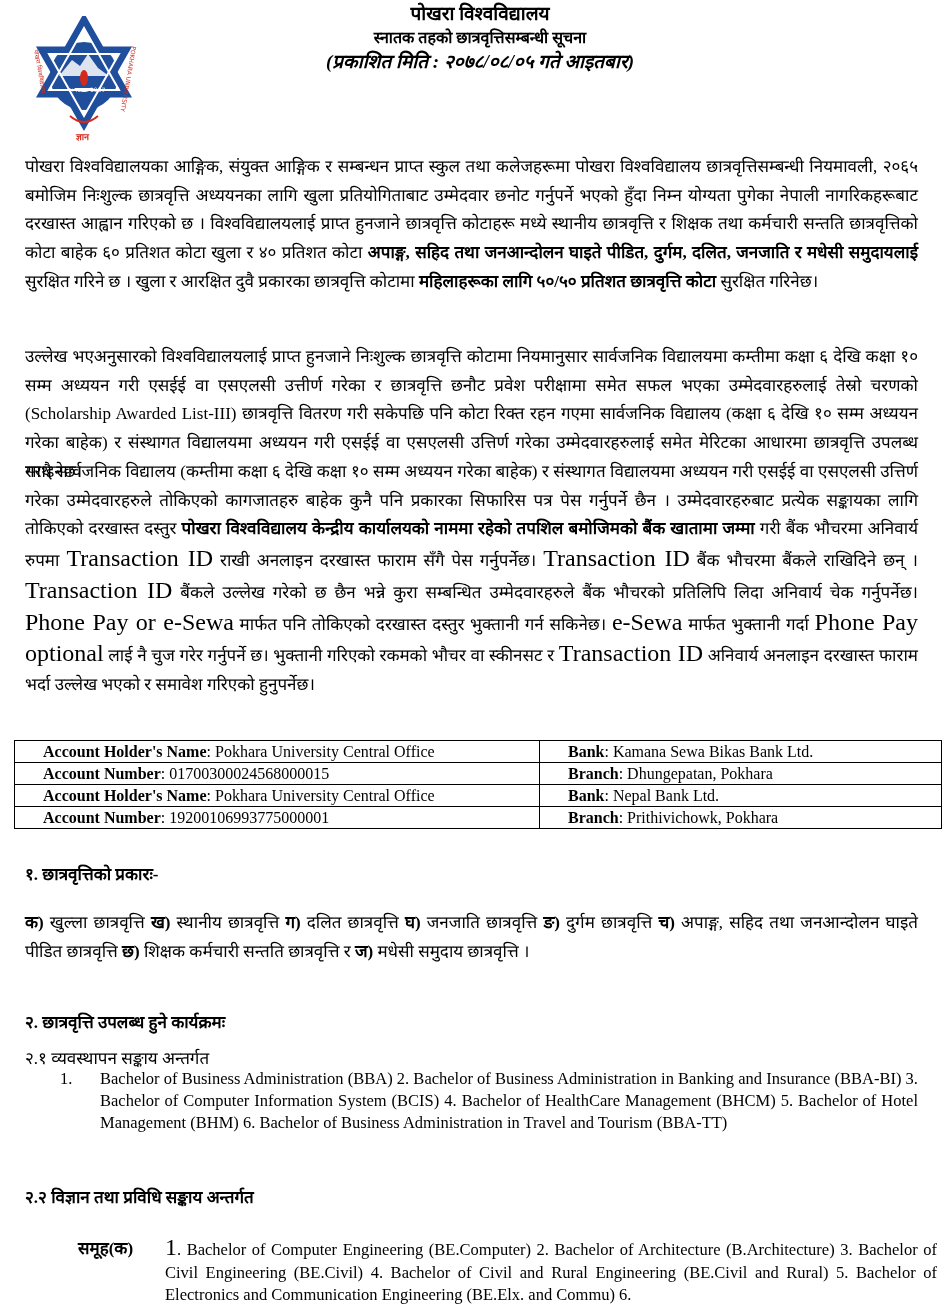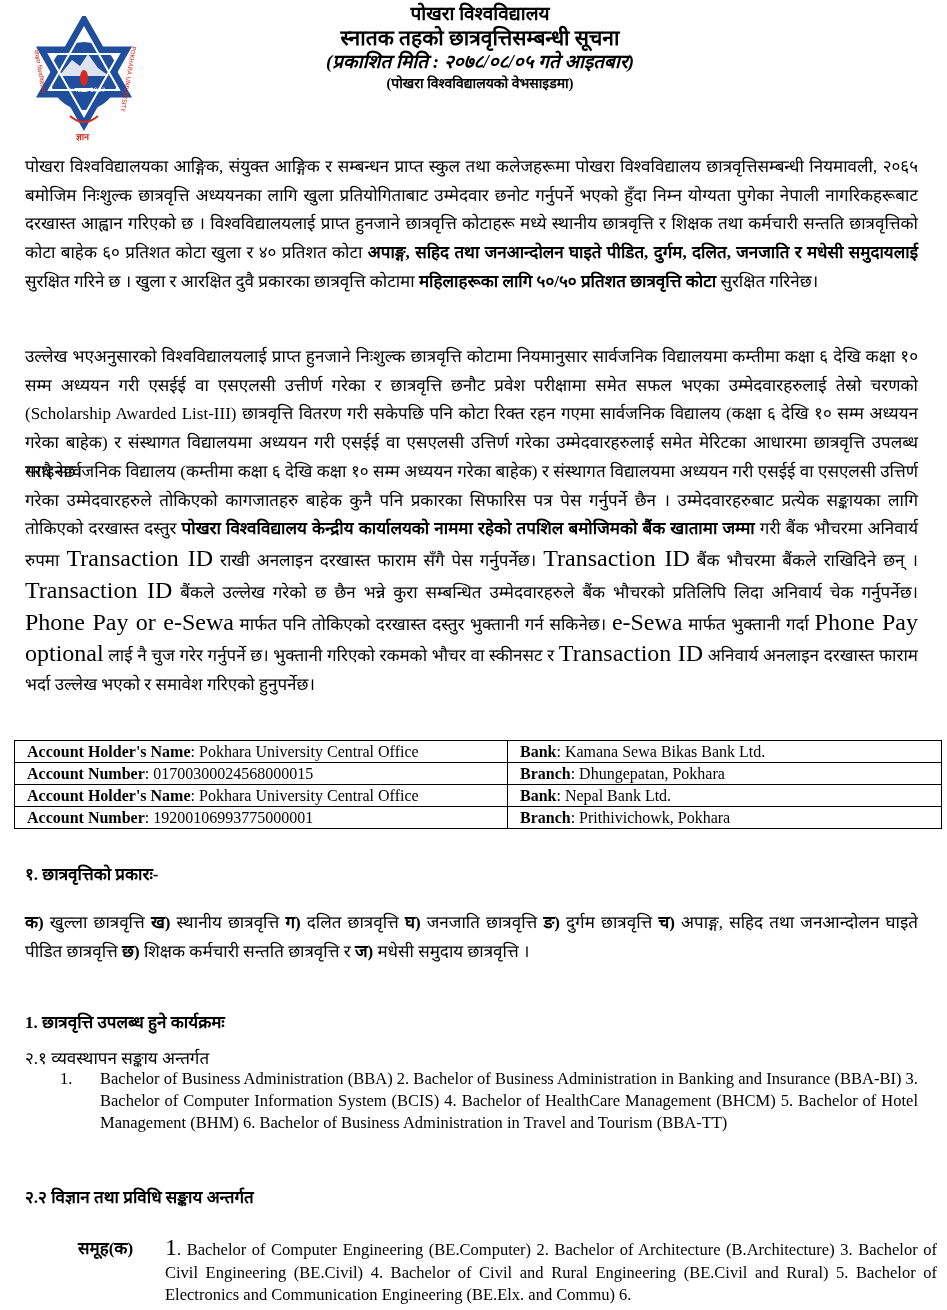--- a/index.html
+++ b/index.html
@@ -4,41 +4,41 @@
 <style>
   html, body { margin: 0; padding: 0; background: #ffffff; }
   body {
     width: 947px; height: 1310px; overflow: hidden; position: relative;
     font-family: "Liberation Serif", "DejaVu Serif", serif; color: #000;
   }
   .logo { position: absolute; left: 24px; top: 16px; width: 120px; height: 126px; }
   .hdr { position: absolute; left: 290px; top: 2px; width: 380px; text-align: center; }
   .hdr div { line-height: 24px; }
   .hdr .t1 { font-size: 19px; font-weight: bold; }
-  .hdr .t2 { font-size: 21px; font-weight: bold; }
+  .hdr .t2 { font-size: 16px; font-weight: bold; }
   .hdr .t3 { font-size: 19px; font-weight: bold; font-style: italic; }
   .hdr .t4 { font-size: 14px; font-weight: bold; line-height: 20px; }
 
   .para {
     position: absolute; left: 25px; width: 893px;
     font-size: 17px; line-height: 28.7px; text-align: justify;
     text-align-last: left;
   }
   .p1 { top: 153px; }
   .p2 { top: 343px; }
   .p3 { top: 458px; }
   .p3 .lat { font-size: 24px; }
   .b { font-weight: bold; }
 
   table.acct {
     position: absolute; left: 14px; top: 740px; width: 928px;
     border-collapse: collapse; font-size: 16px;
   }
   table.acct td {
-    border: 1.5px solid #000; padding: 0 12px; height: 21px; line-height: 21px;
+    border: 1.5px solid #000; padding: 0 28px; height: 21px; line-height: 21px;
     white-space: nowrap;
   }
   table.acct td.c1 { width: 468px; }
 
   .h { position: absolute; left: 25px; font-size: 17px; font-weight: bold; }
   .h1 { top: 862px; }
   .h2 { top: 1010px; }
   .h21 { top: 1046px; font-weight: normal; }
   .h22 { top: 1185px; font-weight: bold; }
 
@@ -81,21 +81,20 @@
     <text x="52" y="124" font-size="9" fill="#d42a1e" font-weight="bold" font-family="DejaVu Sans, sans-serif">ज्ञान</text>
     <text x="10" y="34" font-size="6" fill="#d42a1e" font-family="DejaVu Sans, sans-serif" transform="rotate(80 10 34)">पोखरा विश्वविद्यालय</text>
     <text x="108" y="30" font-size="6" fill="#d42a1e" font-family="DejaVu Sans, sans-serif" transform="rotate(100 108 30)">POKHARA UNIVERSITY</text>
   </svg>
 </div>
 
 <div class="hdr">
   <div class="t1">पोखरा विश्वविद्यालय</div>
   <div class="t2">स्नातक तहको छात्रवृत्तिसम्बन्धी सूचना</div>
   <div class="t3">(प्रकाशित मिति : २०७८/०८/०५ गते आइतबार)</div>
-  <div class="t4">(पोखरा विश्वविद्यालयको वेभसाइडमा)</div>
 </div>
 
 <div class="para p1">
   <span>पोखरा विश्वविद्यालयका आङ्गिक, संयुक्त आङ्गिक र सम्बन्धन प्राप्त स्कुल तथा कलेजहरूमा पोखरा विश्वविद्यालय छात्रवृत्तिसम्बन्धी नियमावली, २०६५ बमोजिम निःशुल्क छात्रवृत्ति अध्ययनका लागि खुला प्रतियोगिताबाट उम्मेदवार छनोट गर्नुपर्ने भएको हुँदा निम्न योग्यता पुगेका नेपाली नागरिकहरूबाट दरखास्त आह्वान गरिएको छ । विश्वविद्यालयलाई प्राप्त हुनजाने छात्रवृत्ति कोटाहरू मध्ये स्थानीय छात्रवृत्ति र शिक्षक तथा कर्मचारी सन्तति छात्रवृत्तिको कोटा बाहेक ६० प्रतिशत कोटा खुला र ४० प्रतिशत कोटा </span><span class="b">अपाङ्ग, सहिद तथा जनआन्दोलन घाइते पीडित, दुर्गम, दलित, जनजाति र मधेसी समुदायलाई</span><span> सुरक्षित गरिने छ । खुला र आरक्षित दुवै प्रकारका छात्रवृत्ति कोटामा </span><span class="b">महिलाहरूका लागि ५०/५० प्रतिशत छात्रवृत्ति कोटा</span><span> सुरक्षित गरिनेछ।</span>
 </div>
 
 <div class="para p2">उल्लेख भएअनुसारको विश्वविद्यालयलाई प्राप्त हुनजाने निःशुल्क छात्रवृत्ति कोटामा नियमानुसार सार्वजनिक विद्यालयमा कम्तीमा कक्षा ६ देखि कक्षा १० सम्म अध्ययन गरी एसईई वा एसएलसी उत्तीर्ण गरेका र छात्रवृत्ति छनौट प्रवेश परीक्षामा समेत सफल भएका उम्मेदवारहरुलाई तेस्रो चरणको (Scholarship Awarded List-III) छात्रवृत्ति वितरण गरी सकेपछि पनि कोटा रिक्त रहन गएमा सार्वजनिक विद्यालय (कक्षा ६ देखि १० सम्म अध्ययन गरेका बाहेक) र  संस्थागत विद्यालयमा अध्ययन गरी एसईई वा एसएलसी उत्तिर्ण गरेका उम्मेदवारहरुलाई समेत मेरिटका आधारमा छात्रवृत्ति उपलब्ध गराइनेछ।</div>
 
 <div class="para p3">
   <span>साथै सार्वजनिक विद्यालय (कम्तीमा कक्षा ६ देखि कक्षा १० सम्म अध्ययन गरेका बाहेक) र  संस्थागत विद्यालयमा अध्ययन गरी एसईई वा एसएलसी उत्तिर्ण गरेका उम्मेदवारहरुले तोकिएको कागजातहरु बाहेक कुनै पनि प्रकारका सिफारिस पत्र पेस गर्नुपर्ने छैन । उम्मेदवारहरुबाट प्रत्येक सङ्कायका लागि तोकिएको दरखास्त दस्तुर </span><span class="b">पोखरा विश्वविद्यालय केन्द्रीय कार्यालयको नाममा रहेको तपशिल बमोजिमको बैंक खातामा जम्मा</span><span> गरी बैंक भौचरमा अनिवार्य रुपमा </span><span class="lat">Transaction ID</span><span> राखी अनलाइन दरखास्त फाराम सँगै पेस गर्नुपर्नेछ। </span><span class="lat">Transaction ID</span><span> बैंक भौचरमा बैंकले राखिदिने छन् । </span><span class="lat">Transaction ID</span><span> बैंकले उल्लेख गरेको छ छैन भन्ने कुरा सम्बन्धित उम्मेदवारहरुले बैंक भौचरको प्रतिलिपि लिदा अनिवार्य चेक गर्नुपर्नेछ। </span><span class="lat">Phone Pay or e-Sewa</span><span> मार्फत पनि तोकिएको दरखास्त दस्तुर भुक्तानी गर्न सकिनेछ। </span><span class="lat">e-Sewa</span><span> मार्फत भुक्तानी गर्दा </span><span class="lat">Phone Pay optional</span><span> लाई नै चुज गरेर गर्नुपर्ने छ। भुक्तानी गरिएको रकमको भौचर वा स्कीनसट र </span><span class="lat">Transaction ID</span><span> अनिवार्य अनलाइन दरखास्त फाराम भर्दा उल्लेख भएको र समावेश गरिएको हुनुपर्नेछ।</span>
@@ -120,21 +119,21 @@
       <td><b>Branch</b><span>: Prithivichowk, Pokhara</span></td>
     </tr>
   </tbody>
 </table>
 
 <div class="h h1">१. छात्रवृत्तिको प्रकारः-</div>
 <div class="list1">
   <b>क)</b><span> खुल्ला छात्रवृत्ति  </span><b>ख)</b><span> स्थानीय छात्रवृत्ति </span><b>ग)</b><span> दलित छात्रवृत्ति </span><b>घ)</b><span> जनजाति छात्रवृत्ति </span><b>ङ)</b><span> दुर्गम छात्रवृत्ति </span><b>च)</b><span> अपाङ्ग, सहिद तथा जनआन्दोलन घाइते पीडित छात्रवृत्ति </span><b>छ)</b><span> शिक्षक कर्मचारी सन्तति छात्रवृत्ति  र </span><b>ज)</b><span> मधेसी समुदाय छात्रवृत्ति ।</span>
 </div>
 
-<div class="h h2">1. छात्रवृत्ति उपलब्ध हुने कार्यक्रमः</div>
+<div class="h h2">२. छात्रवृत्ति उपलब्ध हुने कार्यक्रमः</div>
 <div class="h h21">२.१ व्यवस्थापन सङ्काय अन्तर्गत</div>
 <div class="prog21">
   <span class="num">1.</span>
   <span class="txt">Bachelor of Business Administration (BBA) 2. Bachelor of Business Administration in Banking and Insurance (BBA-BI) 3. Bachelor of Computer Information System (BCIS) 4. Bachelor of HealthCare Management (BHCM) 5. Bachelor of Hotel Management (BHM) 6. Bachelor of Business Administration in Travel and Tourism (BBA-TT)</span>
 </div>
 
 <div class="h h22">२.२ विज्ञान तथा प्रविधि सङ्काय अन्तर्गत</div>
 <div class="group-label">समूह(क)</div>
 <div class="prog22">
   <span class="big">1</span><span>. Bachelor of Computer Engineering (BE.Computer)  2. Bachelor of Architecture (B.Architecture) 3. Bachelor of Civil Engineering (BE.Civil) 4. Bachelor of Civil and Rural Engineering (BE.Civil and Rural) 5. Bachelor of Electronics and Communication Engineering (BE.Elx. and Commu) 6.</span>

